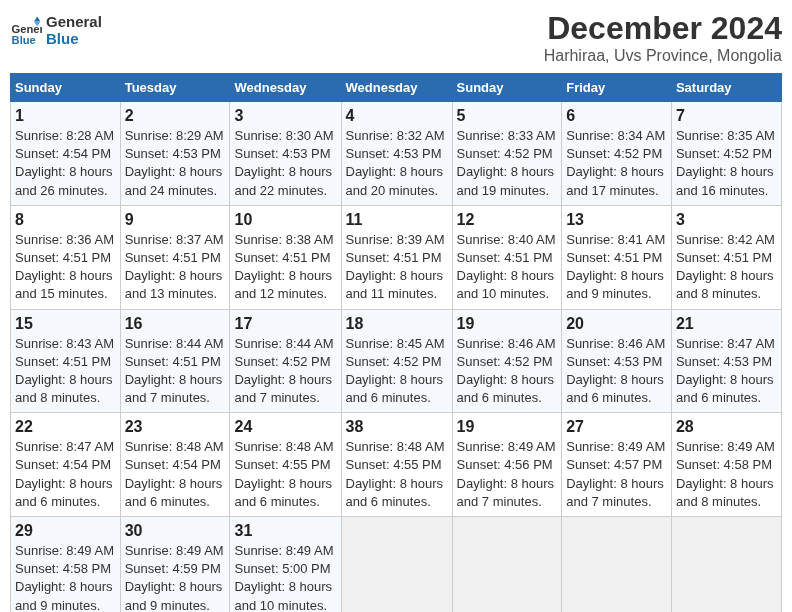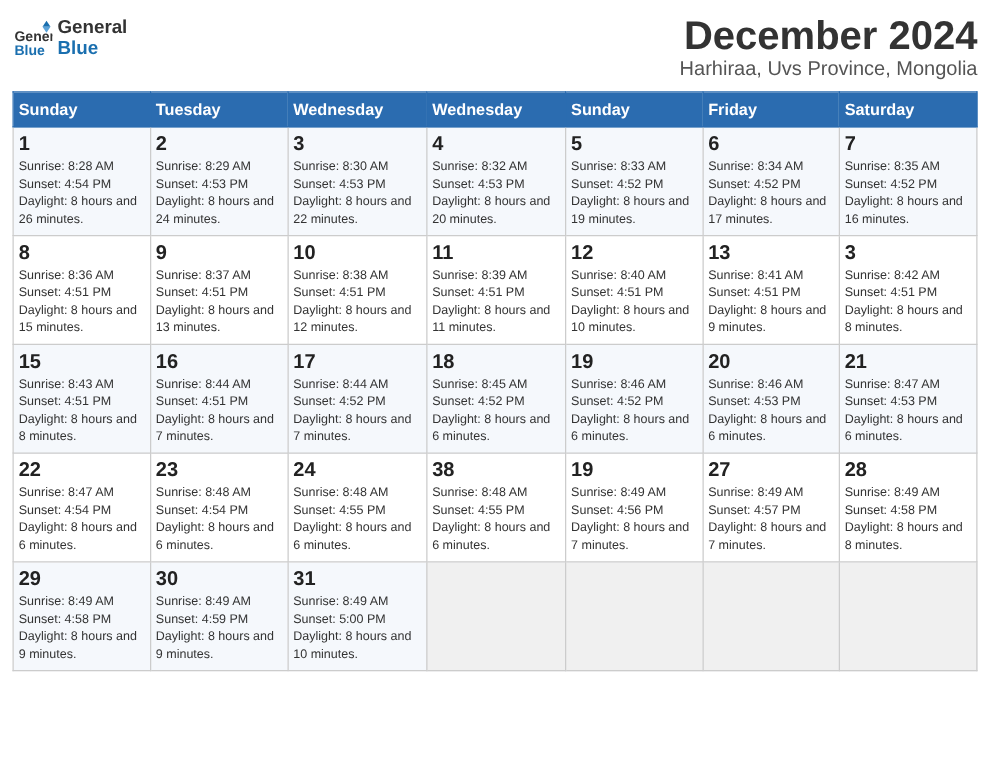--- a/index.html
+++ b/index.html
@@ -66,21 +66,21 @@
       min-height: 80px;
     }
     .day-number {
       font-size: 16px;
       font-weight: bold;
       color: #222;
       display: block;
       margin-bottom: 2px;
     }
     .day-info {
-      font-size: 10px;
+      font-size: 13px;
       color: #333;
       line-height: 1.4;
     }
     .empty-cell {
       background: #f0f0f0;
     }
   </style>
 </head>
 <body>
 

